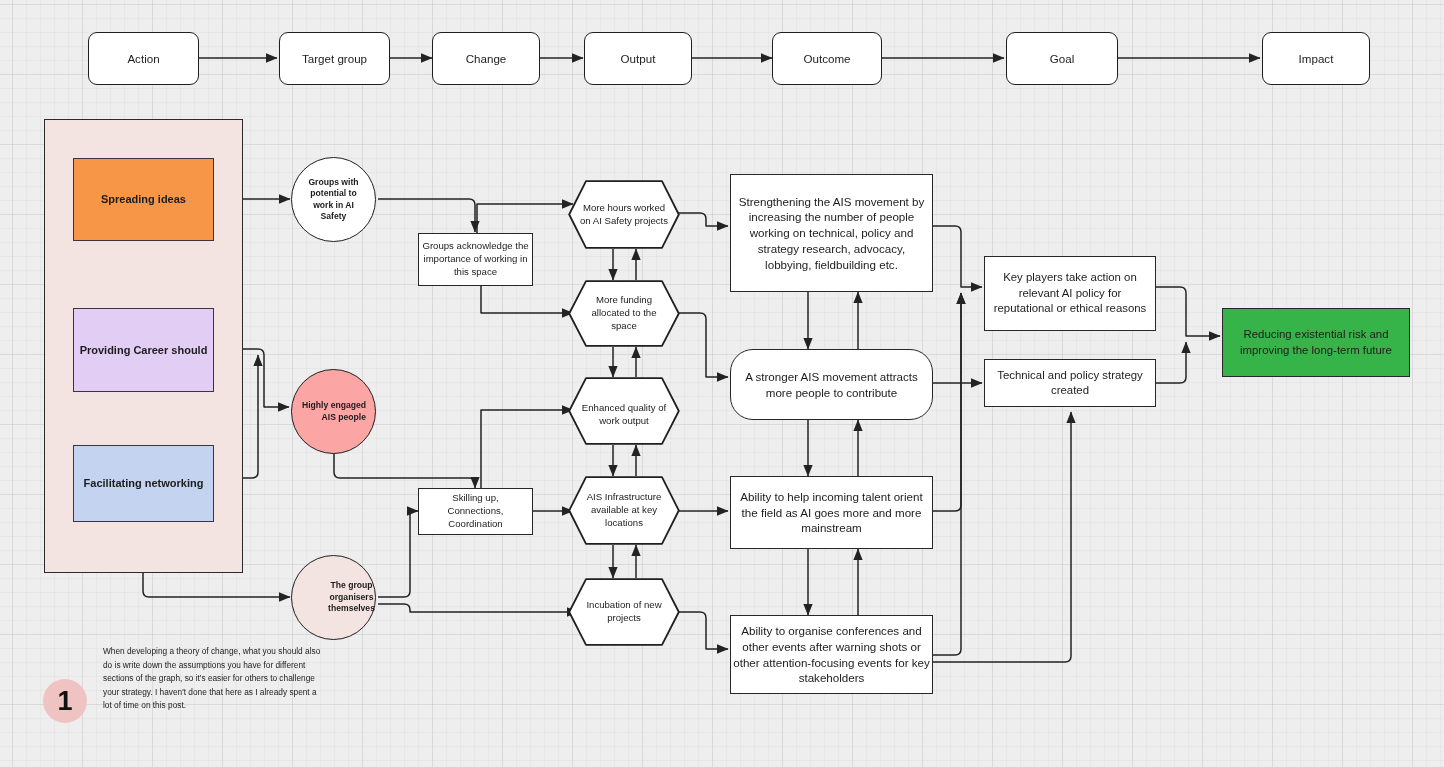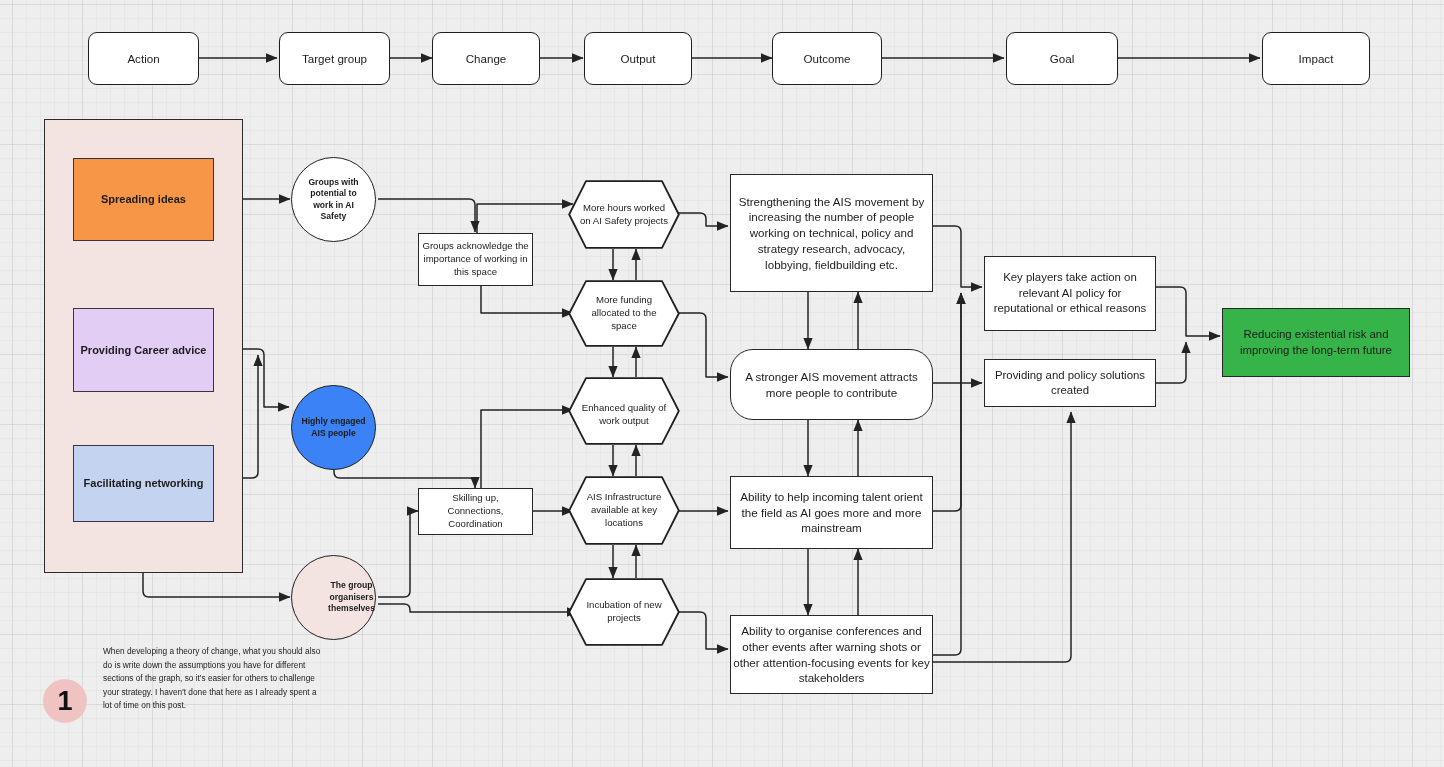--- a/index.html
+++ b/index.html
@@ -131,27 +131,27 @@
 <div class="node rbox stage" style="left:279px; top:32px; width:111px; height:53px;">Target group</div>
 <div class="node rbox stage" style="left:432px; top:32px; width:108px; height:53px;">Change</div>
 <div class="node rbox stage" style="left:584px; top:32px; width:108px; height:53px;">Output</div>
 <div class="node rbox stage" style="left:772px; top:32px; width:110px; height:53px;">Outcome</div>
 <div class="node rbox stage" style="left:1006px; top:32px; width:112px; height:53px;">Goal</div>
 <div class="node rbox stage" style="left:1262px; top:32px; width:108px; height:53px;">Impact</div>
 
 <div id="group-frame" style="left:44px; top:119px; width:199px; height:454px;"></div>
 
 <div class="node action" style="left:73px; top:158px; width:141px; height:83px; background:#f79646;">Spreading ideas</div>
-<div class="node action" style="left:73px; top:308px; width:141px; height:84px; background:#e2cdf5;">Providing Career advice</div>
+<div class="node action" style="left:73px; top:308px; width:141px; height:84px; background:#e2cdf5;">Providing Career should</div>
 <div class="node action" style="left:73px; top:445px; width:141px; height:77px; background:#c3d3f0;">Facilitating networking</div>
 
 <div class="node circ" style="left:291px; top:157px; width:85px; height:85px; background:#ffffff;">
   <span style="padding:0 9px;">Groups with potential to work in AI Safety</span>
 </div>
-<div class="node circ" style="left:291px; top:385px; width:85px; height:85px; background:#3b82f6;">
+<div class="node circ" style="left:291px; top:369px; width:85px; height:85px; background:#fca5a5;text-align:right;">
   <span style="padding:0 9px;">Highly engaged AIS people</span>
 </div>
 <div class="node circ" style="left:291px; top:555px; width:85px; height:85px; background:#f4e4e1;">
   <span style="padding:0 4px;margin-left:36px;">The group organisers themselves</span>
 </div>
 
 <div class="node sqbox outbox" style="left:418px; top:233px; width:115px; height:53px; padding:0 2px;">Groups acknowledge the importance of working in this space</div>
 <div class="node sqbox outbox" style="left:418px; top:488px; width:115px; height:47px; padding:0 4px;">Skilling up, Connections, Coordination</div>
 
 <div class="hexwrap" style="left:568px; top:180px; width:112px; height:69px;">
@@ -188,20 +188,20 @@
   </svg>
   <div class="hexlabel">Incubation of new projects</div>
 </div>
 
 <div class="node sqbox outcome" style="left:730px; top:174px; width:203px; height:118px; padding:0 6px;">Strengthening the AIS movement by increasing the number of people working on technical, policy and strategy research, advocacy, lobbying, fieldbuilding etc.</div>
 <div class="node sqbox outcome" style="left:730px; top:349px; width:203px; height:71px; padding:0 8px;border-radius:23px;">A stronger AIS movement attracts more people to contribute</div>
 <div class="node sqbox outcome" style="left:730px; top:476px; width:203px; height:73px; padding:0 5px;">Ability to help incoming talent orient the field as AI goes more and more mainstream</div>
 <div class="node sqbox outcome" style="left:730px; top:615px; width:203px; height:79px; padding:0 2px;">Ability to organise conferences and other events after warning shots or other attention-focusing events for key stakeholders</div>
 
 <div class="node sqbox goalbox" style="left:984px; top:256px; width:172px; height:75px; padding:0 6px;">Key players take action on relevant AI policy for reputational or ethical reasons</div>
-<div class="node sqbox goalbox" style="left:984px; top:359px; width:172px; height:48px; padding:0 8px;">Providing and policy solutions created</div>
+<div class="node sqbox goalbox" style="left:984px; top:359px; width:172px; height:48px; padding:0 8px;">Technical and policy strategy created</div>
 
 <div class="node sqbox goalbox" style="left:1222px; top:308px; width:188px; height:69px; background:#36b44a; padding:0 6px;">Reducing existential risk and improving the long-term future</div>
 
 <div id="note" style="left:43px; top:679px;">
   <div id="note-badge">1</div>
   <div id="note-text">When developing a theory of change, what you should also do is write down the assumptions you have for different sections of the graph, so it's easier for others to challenge your strategy. I haven't done that here as I already spent a lot of time on this post.</div>
 </div>
 
 </body></html>

